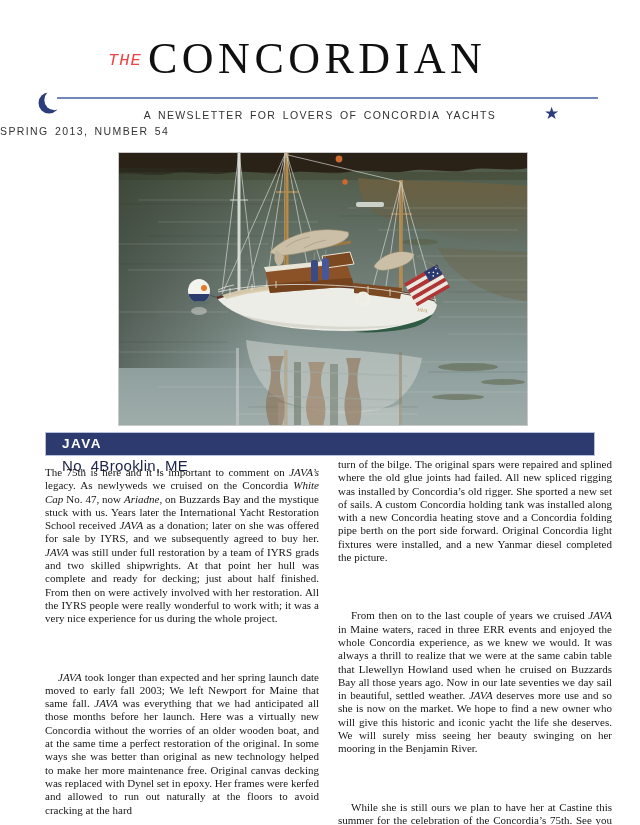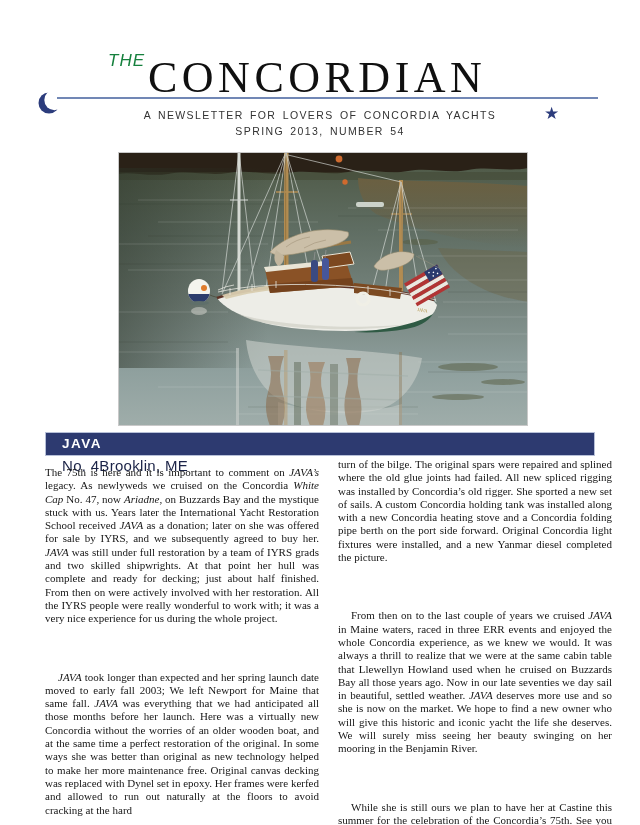--- a/index.html
+++ b/index.html
@@ -1,31 +1,31 @@
 <!DOCTYPE html>
 <html><head>
 <meta charset="utf-8">
 <style>
   html,body{margin:0;padding:0;background:#ffffff;}
   .page{position:relative;width:640px;height:825px;background:#ffffff;overflow:hidden;
         font-family:"Liberation Serif",serif;}
 
   
-  .mast-the{position:absolute;left:108px;top:51px;font-family:Liberation Sans, sans-serif;
-            font-style:italic;font-size:17px;letter-spacing:1px;color:#15803d;}
-  .mast-title{position:absolute;left:148px;top:56px;font-family:"Liberation Serif",serif;
+  .mast-the{position:absolute;left:108px;top:51px;font-family:Liberation Mono, monospace;
+            font-style:italic;font-size:17px;letter-spacing:1px;color:#ef4444;}
+  .mast-title{position:absolute;left:148px;top:37px;font-family:"Liberation Serif",serif;
             font-size:44px;letter-spacing:4.5px;color:#101010;line-height:1;}
   .mast-rule{position:absolute;left:57px;top:97px;width:541px;height:2px;background:#7187b5;}
   .mast-moon{position:absolute;left:38px;top:90px;width:26px;height:28px;}
   .mast-star{position:absolute;left:544px;top:105px;font-size:17px;color:#2c3c7c;
             font-family:"DejaVu Sans",sans-serif;line-height:1;}
   .mast-sub1{position:absolute;left:0;right:0;top:109px;text-align:center;
             font-family:"Liberation Sans",sans-serif;font-size:10.5px;letter-spacing:1.4px;
             word-spacing:2px;color:#333333;}
-  .mast-sub2{position:absolute;left:0;right:0;top:125px;text-align:center;
+  .mast-sub2{position:absolute;left:0;right:0;top:125px;
             font-family:"Liberation Sans",sans-serif;font-size:10.5px;letter-spacing:1.4px;
             word-spacing:2px;color:#333333;}
 
   
   .photo{position:absolute;left:118px;top:152px;width:410px;height:274px;margin:0;}
   .photo svg{display:block;}
 
   
   .title-bar{position:absolute;left:45px;top:432px;width:548px;height:22px;
             background:#2d3a70;border:1px solid #b7c0d8;}

